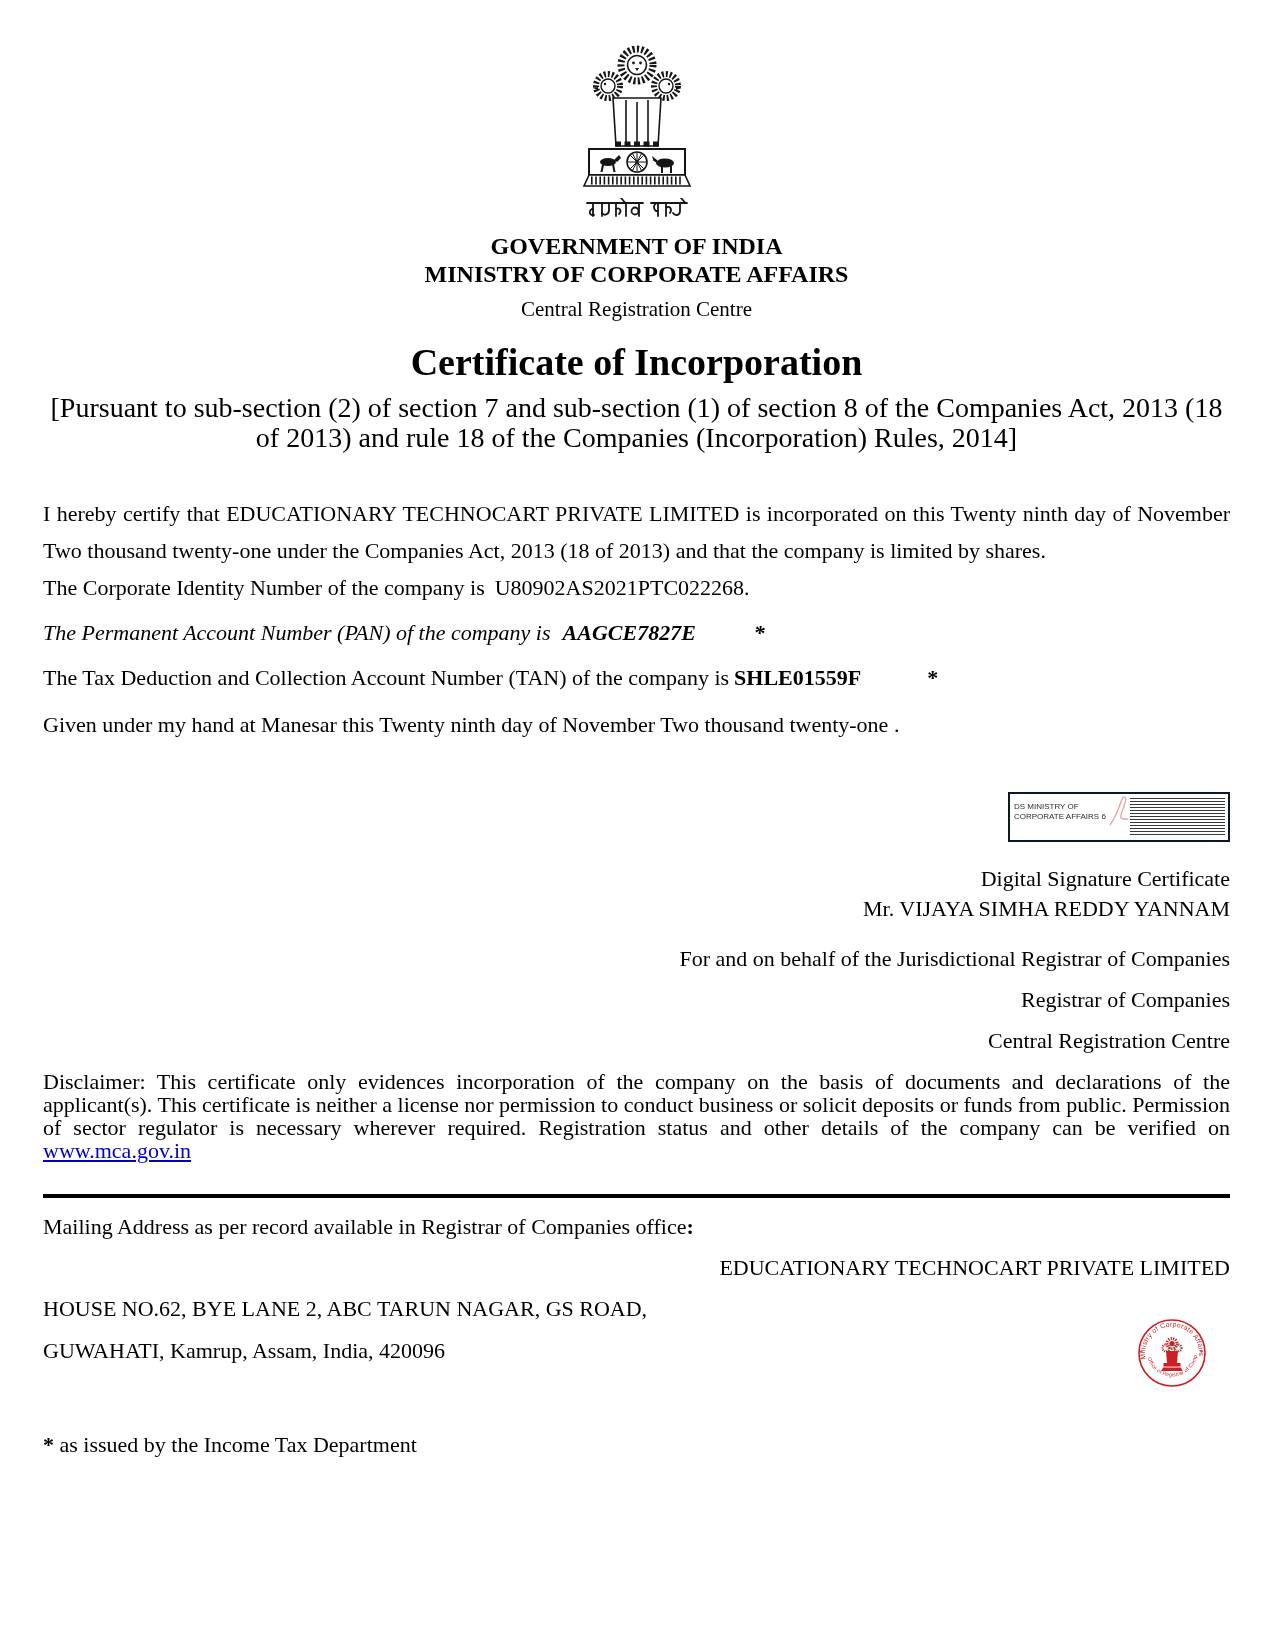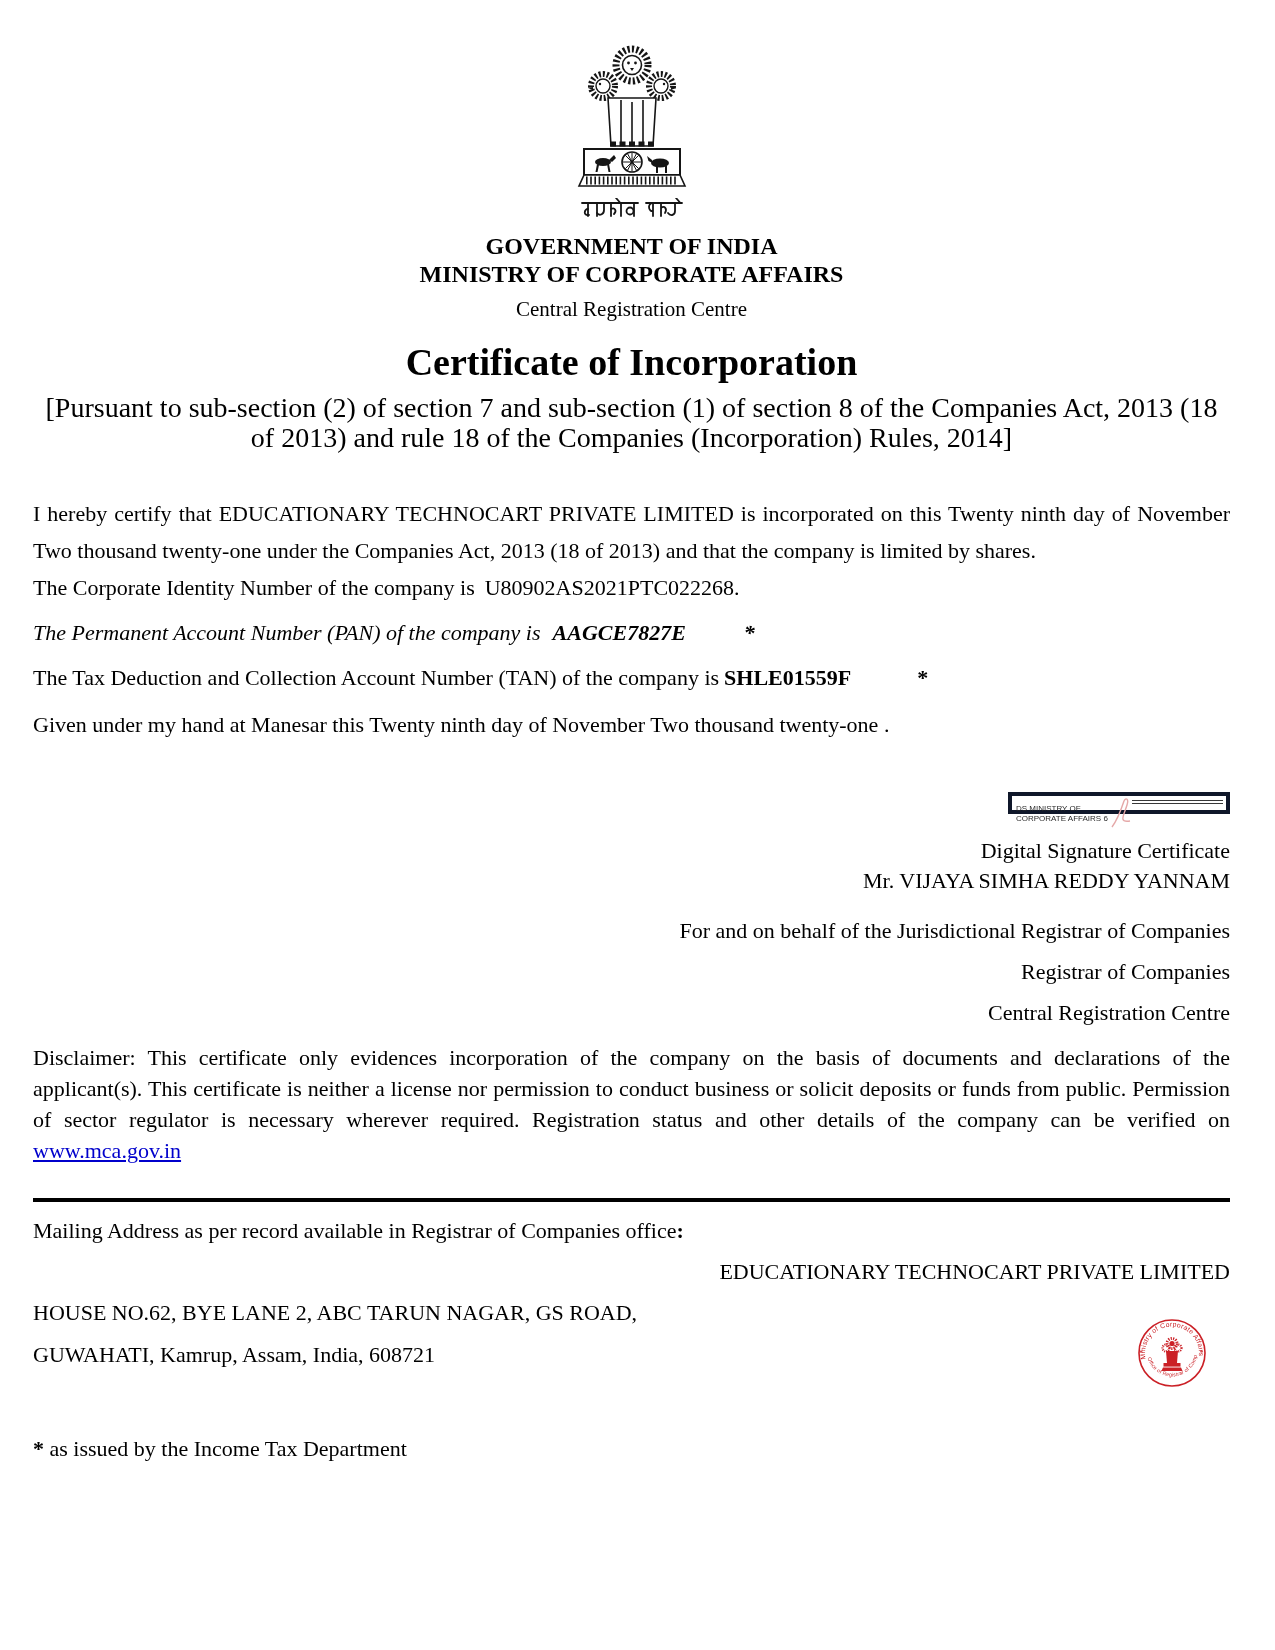--- a/index.html
+++ b/index.html
@@ -1,21 +1,21 @@
 <!DOCTYPE html>
 <html><head>
 <meta charset="utf-8">
 <style>
   html,body{margin:0;padding:0;}
   body{
     width:1275px;height:1650px;background:#ffffff;position:relative;overflow:hidden;
     font-family:"Liberation Serif","DejaVu Serif",serif;color:#000;
     -webkit-font-smoothing:antialiased;
   }
-  .page-inner{padding:38px 45px 0 33px;}
+  .page-inner{padding:38px 45px 0 43px;}
   .center{text-align:center;}
   .emblem-svg{display:block;margin:0 auto;}
   .motto-row{margin-top:2px;height:24px;}
   .visually-hidden{position:absolute;width:1px;height:1px;overflow:hidden;clip:rect(0 0 0 0);white-space:nowrap;}
   .gov{margin-top:10px;font-size:24px;font-weight:bold;line-height:28px;}
   .ministry{font-size:24px;font-weight:bold;line-height:28px;}
   .centre{margin-top:8px;font-size:21px;line-height:27px;}
   .title{margin-top:16px;font-size:38px;font-weight:bold;line-height:46px;}
   .pursuant{margin-top:8px;font-size:28px;line-height:30px;}
   .certify{margin-top:42px;font-size:22px;line-height:37px;text-align:justify;}
@@ -25,41 +25,41 @@
   .tan{margin-top:14px;}
   .given{margin-top:16px;}
   .val-cin{margin-left:10px;}
   .val-pan{font-weight:bold;margin-left:12px;}
   .val-tan{font-weight:bold;margin-left:5px;}
   .fn-star-pan{font-weight:bold;margin-left:58px;}
   .fn-star-tan{font-weight:bold;margin-left:66px;}
   
   .ds-box{
     margin-top:52px;margin-left:auto;margin-right:0;
-    width:222px;height:22px;box-sizing:border-box;
-    border:4px solid #0f172a;background:#fff;
+    width:222px;height:50px;box-sizing:border-box;
+    border:2px solid #0f172a;background:#fff;
     display:flex;align-items:stretch;position:relative;
   }
   .ds-label{
     font-family:"Liberation Sans","DejaVu Sans",sans-serif;
     font-size:8px;line-height:9.5px;color:#2b2b2b;
     padding:8px 0 0 4px;width:102px;white-space:nowrap;
   }
   .ds-squiggle{position:absolute;left:96px;top:1px;}
   .ds-micro{
     flex:1;margin:4px 3px 5px 14px;
     background:
       repeating-linear-gradient(to bottom, rgba(35,35,35,.9) 0 1.2px, rgba(255,255,255,0) 1.2px 3.0px);
   }
   .sig-line{font-size:22px;line-height:30px;text-align:right;}
   .ds-title{margin-top:22px;}
   .behalf1{margin-top:20px;}
   .behalf2{margin-top:11px;}
   .behalf3{margin-top:11px;}
-  .disclaimer{margin-top:14px;font-size:22px;line-height:31px;text-align:justify;}
+  .disclaimer{margin-top:14px;font-size:22px;line-height:23px;text-align:justify;}
   .mca-link{color:#0000cc;text-decoration:underline;}
   .rule{margin-top:32px;height:4px;background:#000;}
   .mail-line{font-size:22px;line-height:31px;}
   .mailing-heading{margin-top:13px;}
   .heading-colon{font-weight:bold;}
   .company{margin-top:10px;text-align:right;}
   .addr1{margin-top:10px;}
   .addr2{margin-top:11px;}
   .footnote{margin-top:63px;font-size:22px;line-height:31px;}
   .roc-stamp{position:absolute;left:1136px;top:1317px;width:72px;height:72px;}
@@ -194,21 +194,21 @@
     <span>Disclaimer: This certificate only evidences incorporation of the company on the basis of documents and declarations of the applicant(s). This certificate is neither a license nor permission to conduct business or solicit deposits or funds from public. Permission of sector regulator is necessary wherever required. Registration status and other details of the company can be verified on </span><a class="mca-link" href="#">www.mca.gov.in</a>
   </div>
 
   <div class="rule"></div>
 
   <div class="mail-line mailing-heading">
     <span>Mailing Address as per record available in Registrar of Companies office</span><span class="heading-colon">:</span>
   </div>
   <div class="mail-line company">EDUCATIONARY TECHNOCART PRIVATE LIMITED</div>
   <div class="mail-line addr1">HOUSE NO.62, BYE LANE 2, ABC TARUN NAGAR, GS ROAD,</div>
-  <div class="mail-line addr2">GUWAHATI, Kamrup, Assam, India, 608721</div>
+  <div class="mail-line addr2">GUWAHATI, Kamrup, Assam, India, 420096</div>
 
   <div class="footnote">
     <span style="font-weight:bold">*</span>
     <span>as issued by the Income Tax Department</span>
   </div>
 
 </div>
 
 <svg class="roc-stamp" viewBox="0 0 72 72">
   <defs>

